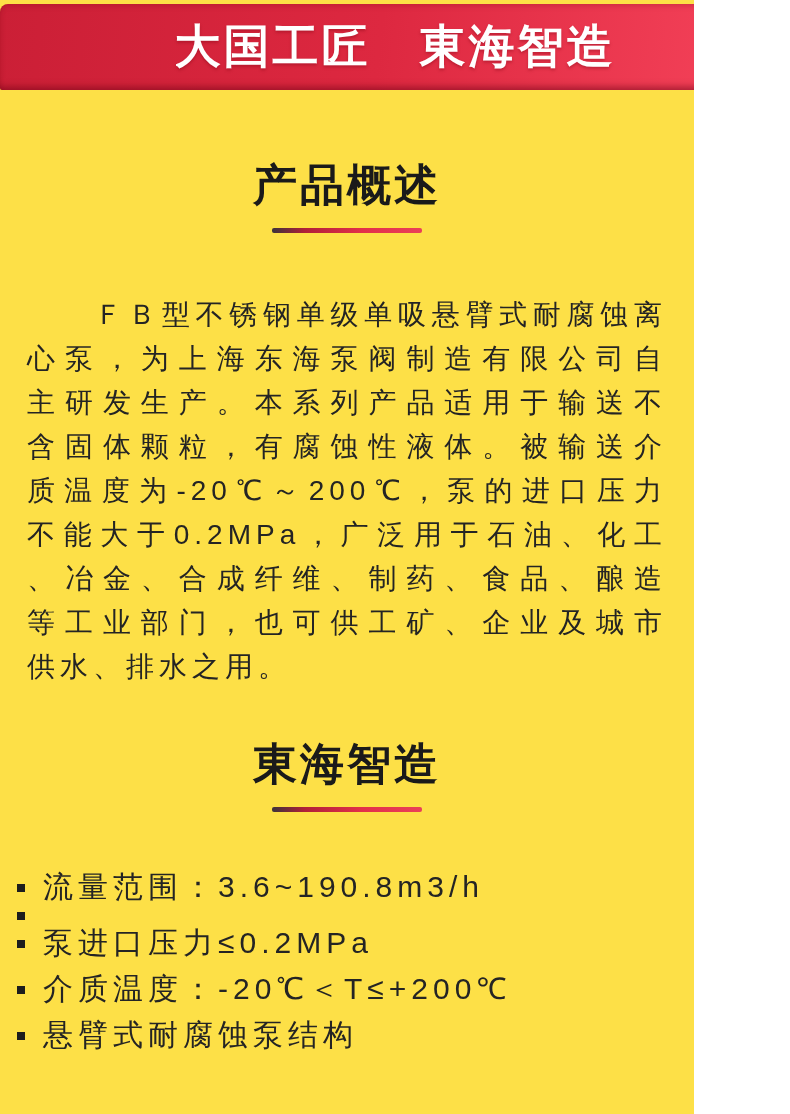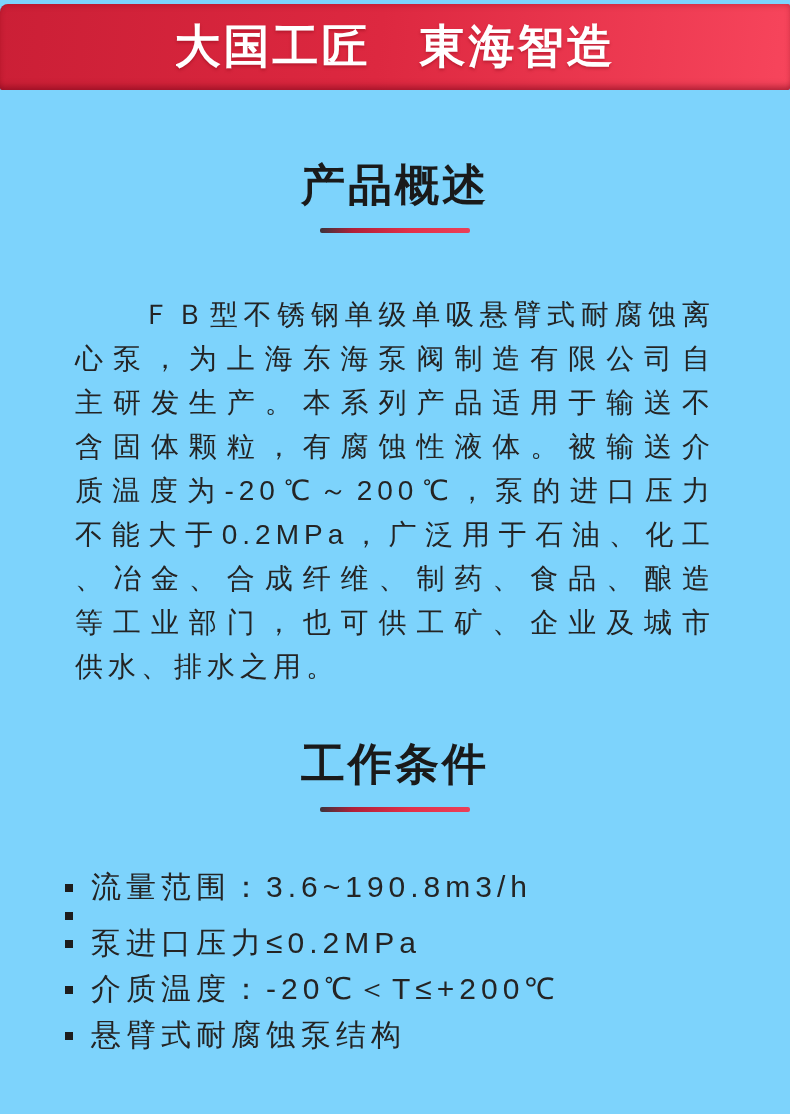--- a/index.html
+++ b/index.html
@@ -4,23 +4,23 @@
 <style>
   html, body {
     margin: 0;
     padding: 0;
     background: #ffffff;
     width: 790px;
     font-family: "Liberation Sans", sans-serif;
     color: #242424;
   }
   .page {
-    width: 790px;
+    width: 694px;
     min-height: 1114px;
-    background: #7dd3fc;
+    background: #fde047;
     overflow: hidden;
   }
 
   
   .banner {
     margin-top: 4px;
     height: 86px;
     width: 790px;
     background: linear-gradient(96deg, #cb1f36 0%, #dd2840 48%, #f7455c 100%);
     box-shadow: inset 0 -6px 7px -3px rgba(110, 0, 20, 0.55),
@@ -122,21 +122,21 @@
       <div class="pline">含固体颗粒，有腐蚀性液体。被输送介</div>
       <div class="pline">质温度为-20℃～200℃，泵的进口压力</div>
       <div class="pline">不能大于0.2MPa，广泛用于石油、化工</div>
       <div class="pline">、冶金、合成纤维、制药、食品、酿造</div>
       <div class="pline">等工业部门，也可供工矿、企业及城市</div>
       <div class="pline">供水、排水之用。</div>
     </div>
   </section>
 
   <section>
-    <h2 class="section-heading conditions">工作条件</h2>
+    <h2 class="section-heading conditions">東海智造</h2>
     <div class="heading-underline"></div>
 
     <ul class="spec-list">
       <li class="spec-item">
         <span class="bullet-dot"></span>
         <span>流量范围：3.6~190.8m3/h</span>
       </li>
       <li class="spec-item">
         <span class="bullet-dot"></span>
       </li>

